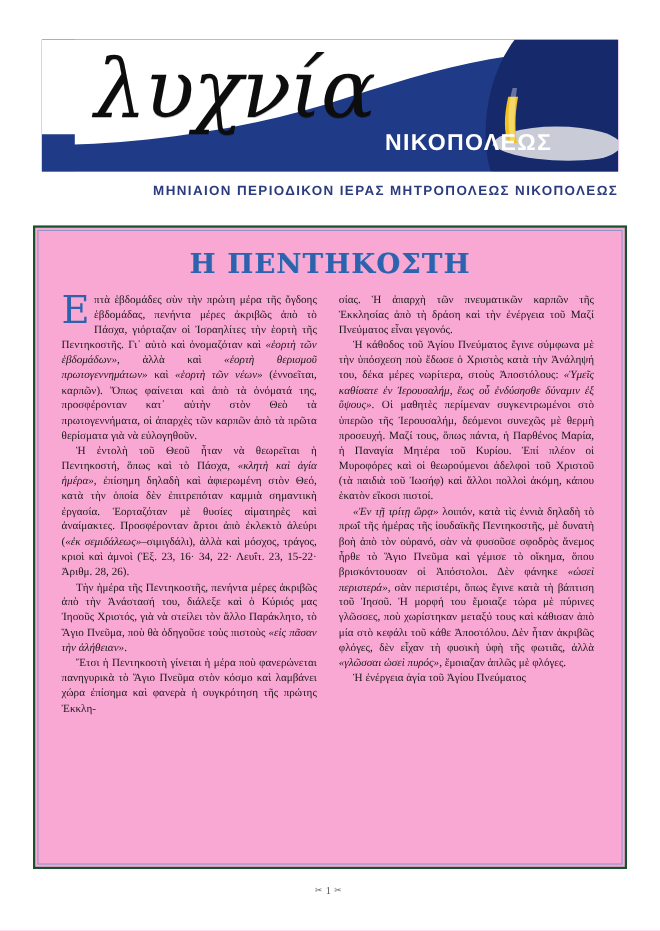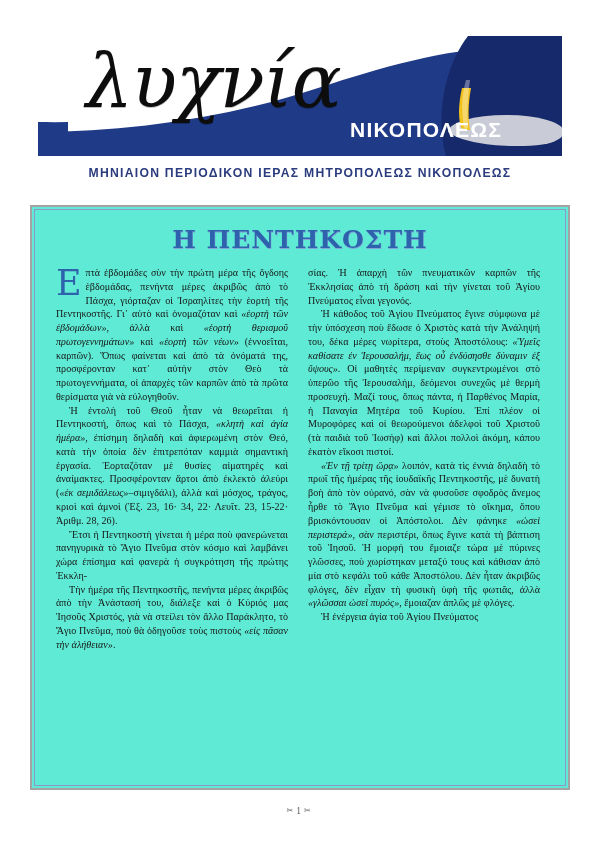--- a/index.html
+++ b/index.html
@@ -41,37 +41,37 @@
     font-size:21px;
     font-weight:700;
     color:#ffffff;
     letter-spacing:1.2px;
     white-space:nowrap;
   }
 
   .masthead-tagline{
     width:524px;
     margin:10px auto 0 auto;
-    text-align:center;
+    text-align:right;
     font-family:"Liberation Sans", sans-serif;
     font-size:12.2px;
     font-weight:700;
     letter-spacing:1.25px;
     color:#2b3c7e;
     white-space:nowrap;
   }
 
   
   .page-frame{
     position:absolute;
     left:30px; top:205px;
     width:540px; height:585px;
     box-sizing:border-box;
-    border:2px solid #a3a3a3;
-    background:#5eead4;
+    border:2px solid #14532d;
+    background:#f9a8d4;
   }
   .page-frame-inner{
     position:absolute;
     left:2px; top:2px; right:2px; bottom:2px;
     border:1px solid #8f96c8;
     box-sizing:border-box;
   }
   .frame-content{
     position:absolute;
     left:6px; top:6px; right:6px; bottom:4px;
@@ -182,29 +182,29 @@
 
       <div class="col">
         <p class="no-indent">
           <span class="dropcap">Ε</span><span>πτὰ ἑβδομάδες σὺν τὴν πρώτη μέρα τῆς ὄγδοης ἑβδομάδας, πενήντα μέρες ἀκριβῶς ἀπὸ τὸ Πάσχα, γιόρταζαν οἱ Ἰσραηλίτες τὴν ἑορτὴ τῆς Πεντηκοστῆς. Γι᾽ αὐτὸ καὶ ὀνομαζόταν καὶ </span><i>«ἑορτὴ τῶν ἑβδομάδων»</i><span>, ἀλλὰ καὶ </span><i>«ἑορτὴ θερισμοῦ πρωτογεννημάτων»</i><span> καὶ </span><i>«ἑορτὴ τῶν νέων»</i><span> (ἐννοεῖται, καρπῶν). Ὅπως φαίνεται καὶ ἀπὸ τὰ ὀνόματά της, προσφέρονταν κατ᾽ αὐτὴν στὸν Θεὸ τὰ πρωτογεννήματα, οἱ ἀπαρχὲς τῶν καρπῶν ἀπὸ τὰ πρῶτα θερίσματα γιὰ νὰ εὐλογηθοῦν.</span>
         </p>
 
         <p>
           <span>Ἡ ἐντολὴ τοῦ Θεοῦ ἦταν νὰ θεωρεῖται ἡ Πεντηκοστή, ὅπως καὶ τὸ Πάσχα, </span><i>«κλητὴ καὶ ἁγία ἡμέρα»</i><span>, ἐπίσημη δηλαδὴ καὶ ἀφιερωμένη στὸν Θεό, κατὰ τὴν ὁποία δὲν ἐπιτρεπόταν καμμιὰ σημαντικὴ ἐργασία. Ἑορταζόταν μὲ θυσίες αἱματηρὲς καὶ ἀναίμακτες. Προσφέρονταν ἄρτοι ἀπὸ ἐκλεκτὸ ἀλεύρι (</span><i>«ἐκ σεμιδάλεως»</i><span>–σιμιγδάλι), ἀλλὰ καὶ μόσχος, τράγος, κριοὶ καὶ ἀμνοὶ (Ἐξ. </span><b>23</b><span>, 16· </span><b>34</b><span>, 22· Λευΐτ. </span><b>23</b><span>, 15-22· Ἀριθμ. </span><b>28</b><span>, 26).</span>
         </p>
 
+        <p>
+          <span>Τὴν ἡμέρα τῆς Πεντηκοστῆς, πενήντα μέρες ἀκριβῶς ἀπὸ τὴν Ἀνάστασή του, διάλεξε καὶ ὁ Κύριός μας Ἰησοῦς Χριστός, γιὰ νὰ στείλει τὸν ἄλλο Παράκλητο, τὸ Ἅγιο Πνεῦμα, ποὺ θὰ ὁδηγοῦσε τοὺς πιστοὺς </span><i>«εἰς πᾶσαν τὴν ἀλήθειαν»</i><span>.</span>
+        </p>
+
         <p>Ἔτσι ἡ Πεντηκοστὴ γίνεται ἡ μέρα ποὺ φανερώνεται πανηγυρικὰ τὸ Ἅγιο Πνεῦμα στὸν κόσμο καὶ λαμβάνει χώρα ἐπίσημα καὶ φανερὰ ἡ συγκρότηση τῆς πρώτης Ἐκκλη-</p>
-
-        <p>
-          <span>Τὴν ἡμέρα τῆς Πεντηκοστῆς, πενήντα μέρες ἀκριβῶς ἀπὸ τὴν Ἀνάστασή του, διάλεξε καὶ ὁ Κύριός μας Ἰησοῦς Χριστός, γιὰ νὰ στείλει τὸν ἄλλο Παράκλητο, τὸ Ἅγιο Πνεῦμα, ποὺ θὰ ὁδηγοῦσε τοὺς πιστοὺς </span><i>«εἰς πᾶσαν τὴν ἀλήθειαν»</i><span>.</span>
-        </p>
       </div>
 
       <div class="col">
-        <p class="no-indent">σίας. Ἡ ἀπαρχὴ τῶν πνευματικῶν καρπῶν τῆς Ἐκκλησίας ἀπὸ τὴ δράση καὶ τὴν γίνεται τοῦ Ἁγίου Πνεύματος εἶναι γεγονός.</p>
+        <p class="no-indent">σίας. Ἡ ἀπαρχὴ τῶν πνευματικῶν καρπῶν τῆς Ἐκκλησίας ἀπὸ τὴ δράση καὶ τὴν ἐνέργεια τοῦ Μαζί Πνεύματος εἶναι γεγονός.</p>
 
         <p>
           <span>Ἡ κάθοδος τοῦ Ἁγίου Πνεύματος ἔγινε σύμφωνα μὲ τὴν ὑπόσχεση ποὺ ἔδωσε ὁ Χριστὸς κατὰ τὴν Ἀνάληψή του, δέκα μέρες νωρίτερα, στοὺς Ἀποστόλους: </span><i>«Ὑμεῖς καθίσατε ἐν Ἰερουσαλήμ, ἕως οὗ ἐνδύσησθε δύναμιν ἐξ ὕψους»</i><span>. Οἱ μαθητὲς περίμεναν συγκεντρωμένοι στὸ ὑπερῶο τῆς Ἰερουσαλήμ, δεόμενοι συνεχῶς μὲ θερμὴ προσευχή. Μαζί τους, ὅπως πάντα, ἡ Παρθένος Μαρία, ἡ Παναγία Μητέρα τοῦ Κυρίου. Ἐπί πλέον οἱ Μυροφόρες καὶ οἱ θεωρούμενοι ἀδελφοὶ τοῦ Χριστοῦ (τὰ παιδιὰ τοῦ Ἰωσήφ) καὶ ἄλλοι πολλοὶ ἀκόμη, κάπου ἑκατὸν εἴκοσι πιστοί.</span>
         </p>
 
         <p>
           <i>«Ἐν τῇ τρίτῃ ὥρᾳ»</i><span> λοιπόν, κατὰ τὶς ἐννιὰ δηλαδὴ τὸ πρωΐ τῆς ἡμέρας τῆς ἰουδαϊκῆς Πεντηκοστῆς, μὲ δυνατὴ βοὴ ἀπὸ τὸν οὐρανό, σὰν νὰ φυσοῦσε σφοδρὸς ἄνεμος ἦρθε τὸ Ἅγιο Πνεῦμα καὶ γέμισε τὸ οἴκημα, ὅπου βρισκόντουσαν οἱ Ἀπόστολοι. Δὲν φάνηκε </span><i>«ὡσεὶ περιστερά»</i><span>, σὰν περιστέρι, ὅπως ἔγινε κατὰ τὴ βάπτιση τοῦ Ἰησοῦ. Ἡ μορφή του ἔμοιαζε τώρα μὲ πύρινες γλῶσσες, ποὺ χωρίστηκαν μεταξύ τους καὶ κάθισαν ἀπὸ μία στὸ κεφάλι τοῦ κάθε Ἀποστόλου. Δὲν ἦταν ἀκριβῶς φλόγες, δὲν εἶχαν τὴ φυσικὴ ὑφὴ τῆς φωτιᾶς, ἀλλὰ </span><i>«γλῶσσαι ὡσεὶ πυρός»</i><span>, ἔμοιαζαν ἁπλῶς μὲ φλόγες.</span>
         </p>
 
         <p>Ἡ ἐνέργεια ἁγία τοῦ Ἁγίου Πνεύματος</p>

